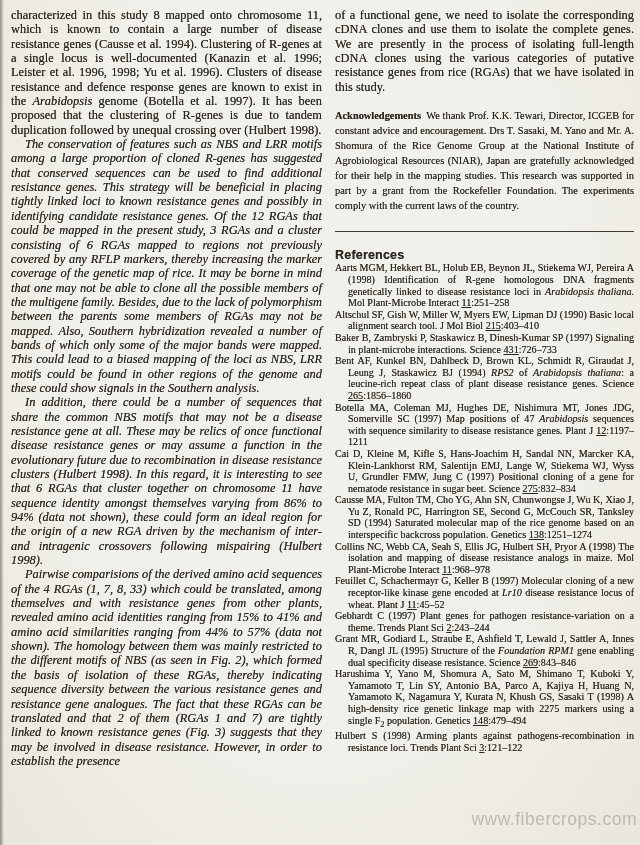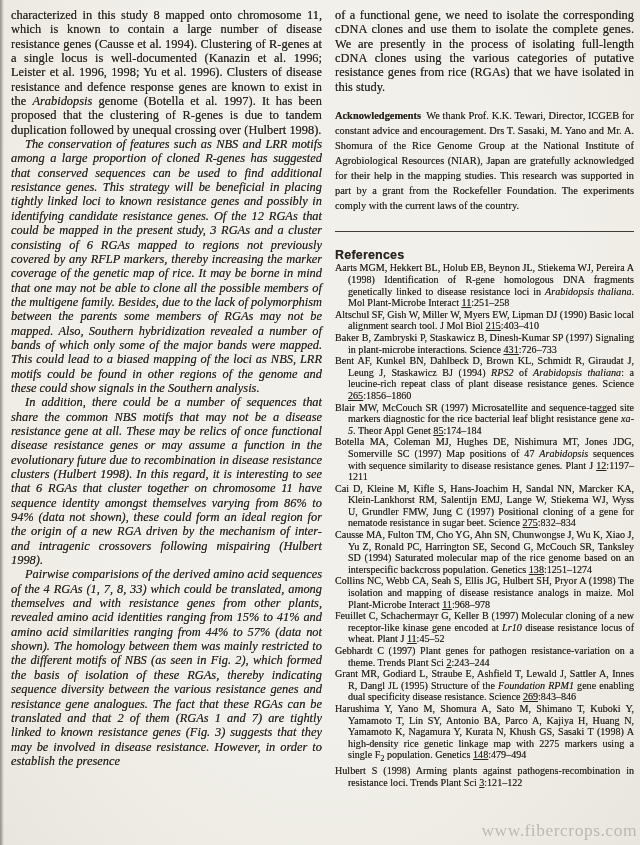--- a/index.html
+++ b/index.html
@@ -62,22 +62,22 @@
     font-size: 10.1px;
     line-height: 11.6px;
     text-align: justify;
     padding-left: 13px;
     text-indent: -13px;
     text-shadow: 0 0 0.4px rgba(43,38,32,0.7);
   }
   .ref u, .ack u { text-decoration-thickness: 0.8px; }
   .watermark {
     position: absolute;
-    right: 3px; bottom: 4px;
-    font-family: Liberation Serif, serif;
+    right: 3px; bottom: 15px;
+    font-family: Liberation Sans, sans-serif;
     font-size: 17.5px;
     color: #8f897e;
     opacity: 0.5;
     letter-spacing: 0.5px;
     pointer-events: none;
     margin-left: 8px;
   }
 </style>
 </head>
 <body>
@@ -93,21 +93,20 @@
   <div class="col-right">
     <p class="body-par">of a functional gene, we need to isolate the corresponding cDNA clones and use them to isolate the complete genes. We are presently in the process of isolating full-length cDNA clones using the various categories of putative resistance genes from rice (RGAs) that we have isolated in this study.</p>
     <p class="ack"><b>Acknowledgements</b>&nbsp; We thank Prof. K.K. Tewari, Director, ICGEB for constant advice and encouragement. Drs T. Sasaki, M. Yano and Mr. A. Shomura of the Rice Genome Group at the National Institute of Agrobiological Resources (NIAR), Japan are gratefully acknowledged for their help in the mapping studies. This research was supported in part by a grant from the Rockefeller Foundation. The experiments comply with the current laws of the country.</p>
     <hr class="divider">
     <h2 class="ref-heading">References</h2>
     <div class="ref-list">
       <p class="ref">Aarts MGM, Hekkert BL, Holub EB, Beynon JL, Stiekema WJ, Pereira A (1998) Identification of R-gene homologous DNA fragments genetically linked to disease resistance loci in <i>Arabidopsis thaliana</i>. Mol Plant-Microbe Interact <u>11</u>:251–258</p>
       <p class="ref">Altschul SF, Gish W, Miller W, Myers EW, Lipman DJ (1990) Basic local alignment search tool. J Mol Biol <u>215</u>:403–410</p>
       <p class="ref">Baker B, Zambryski P, Staskawicz B, Dinesh-Kumar SP (1997) Signaling in plant-microbe interactions. Science <u>431</u>:726–733</p>
       <p class="ref">Bent AF, Kunkel BN, Dahlbeck D, Brown KL, Schmidt R, Giraudat J, Leung J, Staskawicz BJ (1994) <i>RPS2</i> of <i>Arabidopsis thaliana</i>: a leucine-rich repeat class of plant disease resistance genes. Science <u>265</u>:1856–1860</p>
-      <p class="ref">Blair MW, McCouch SR (1997) Microsatellite and sequence-tagged site markers diagnostic for the rice bacterial leaf blight resistance gene <i>xa-5</i>. Theor Appl Genet <u>85</u>:174–184</p>
       <p class="ref">Botella MA, Coleman MJ, Hughes DE, Nishimura MT, Jones JDG, Somerville SC (1997) Map positions of 47 <i>Arabidopsis</i> sequences with sequence similarity to disease resistance genes. Plant J <u>12</u>:1197–1211</p>
       <p class="ref">Cai D, Kleine M, Kifle S, Hans-Joachim H, Sandal NN, Marcker KA, Klein-Lankhorst RM, Salentijn EMJ, Lange W, Stiekema WJ, Wyss U, Grundler FMW, Jung C (1997) Positional cloning of a gene for nematode resistance in sugar beet. Science <u>275</u>:832–834</p>
       <p class="ref">Causse MA, Fulton TM, Cho YG, Ahn SN, Chunwongse J, Wu K, Xiao J, Yu Z, Ronald PC, Harrington SE, Second G, McCouch SR, Tanksley SD (1994) Saturated molecular map of the rice genome based on an interspecific backcross population. Genetics <u>138</u>:1251–1274</p>
       <p class="ref">Collins NC, Webb CA, Seah S, Ellis JG, Hulbert SH, Pryor A (1998) The isolation and mapping of disease resistance analogs in maize. Mol Plant-Microbe Interact <u>11</u>:968–978</p>
       <p class="ref">Feuillet C, Schachermayr G, Keller B (1997) Molecular cloning of a new receptor-like kinase gene encoded at <i>Lr10</i> disease resistance locus of wheat. Plant J <u>11</u>:45–52</p>
       <p class="ref">Gebhardt C (1997) Plant genes for pathogen resistance-variation on a theme. Trends Plant Sci <u>2</u>:243–244</p>
       <p class="ref">Grant MR, Godiard L, Straube E, Ashfield T, Lewald J, Sattler A, Innes R, Dangl JL (1995) Structure of the <i>Foundation RPM1</i> gene enabling dual specificity disease resistance. Science <u>269</u>:843–846</p>
       <p class="ref">Harushima Y, Yano M, Shomura A, Sato M, Shimano T, Kuboki Y, Yamamoto T, Lin SY, Antonio BA, Parco A, Kajiya H, Huang N, Yamamoto K, Nagamura Y, Kurata N, Khush GS, Sasaki T (1998) A high-density rice genetic linkage map with 2275 markers using a single F<sub>2</sub> population. Genetics <u>148</u>:479–494</p>
       <p class="ref">Hulbert S (1998) Arming plants against pathogens-recombination in resistance loci. Trends Plant Sci <u>3</u>:121–122</p>
     </div>

